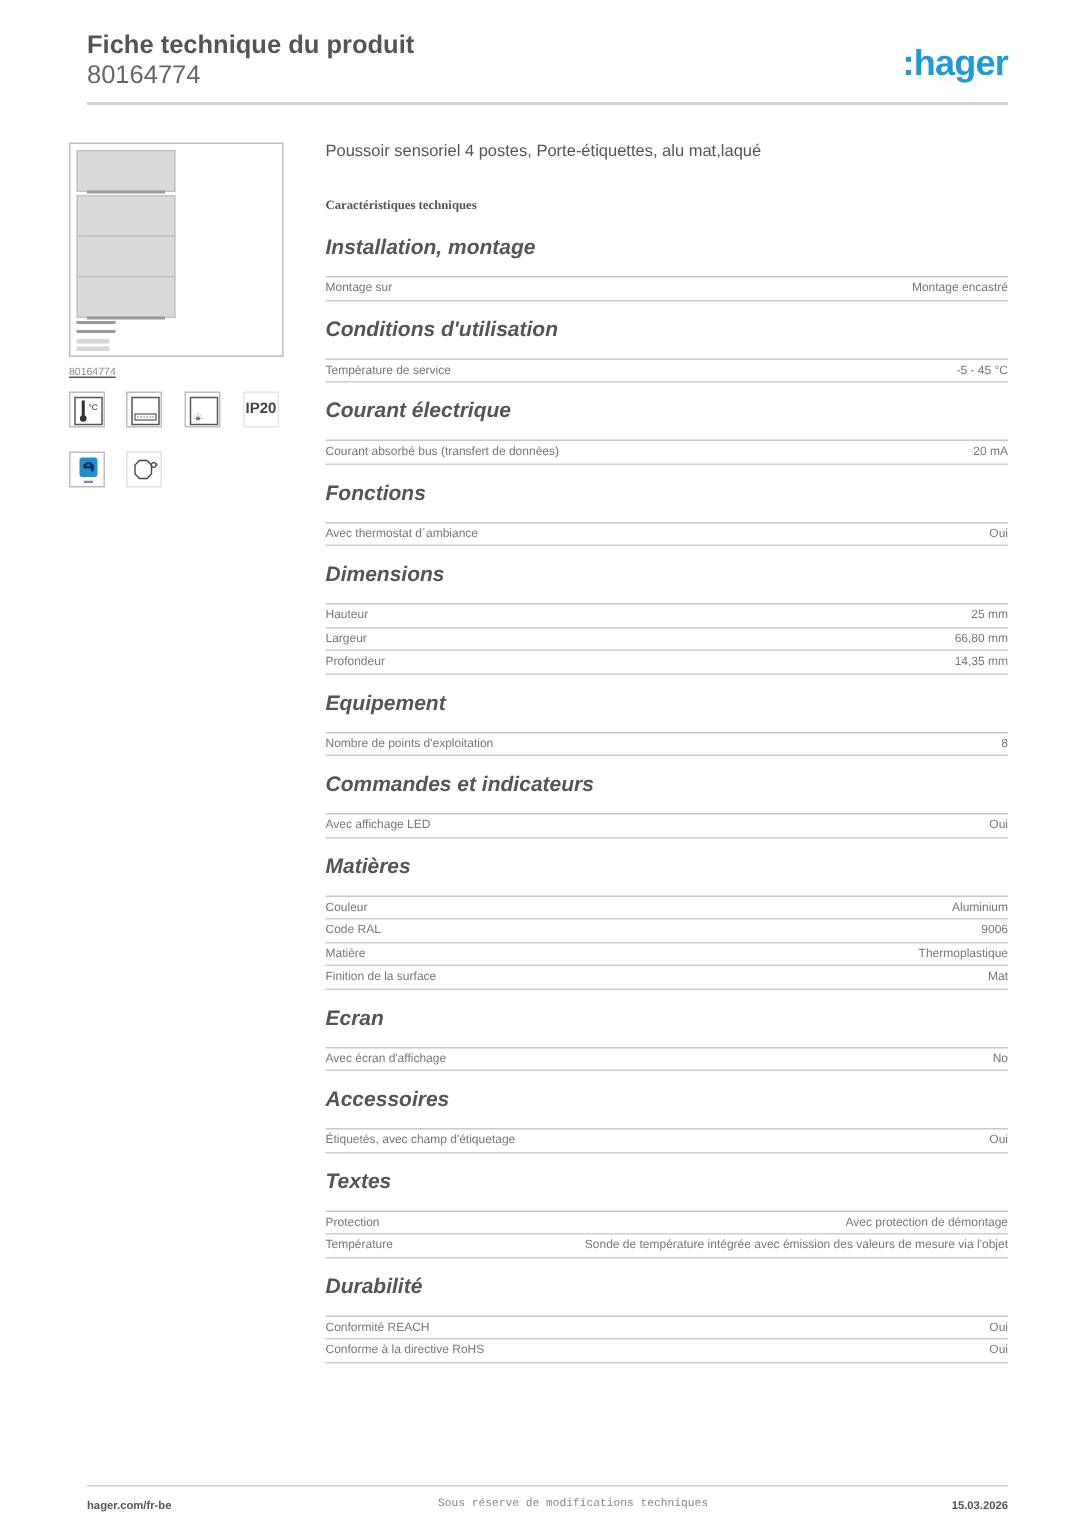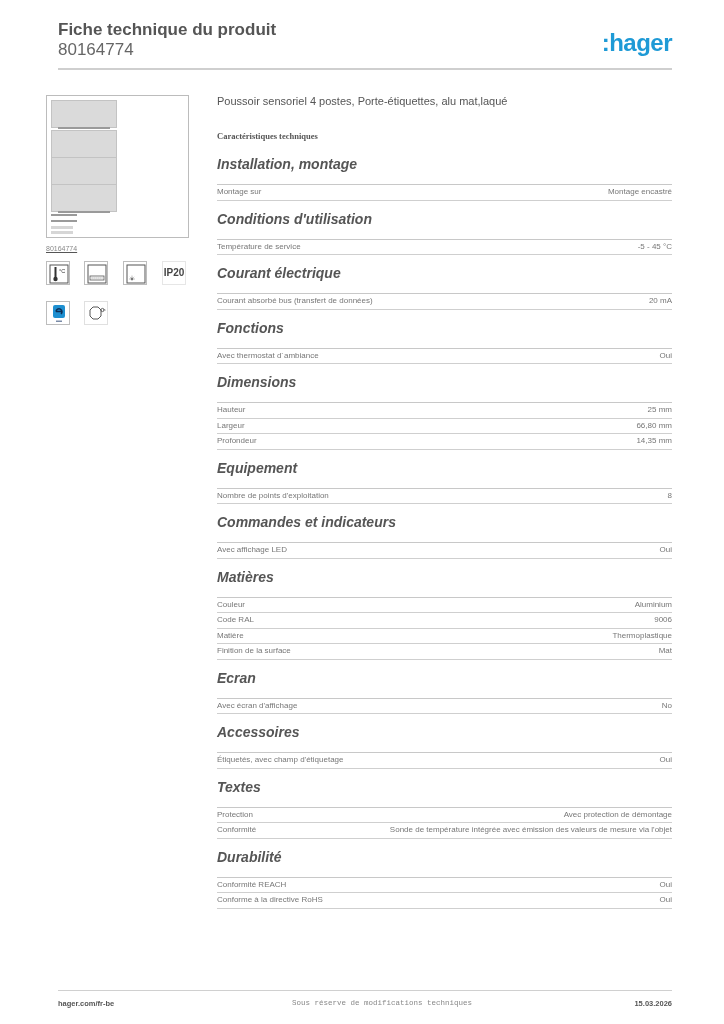--- a/index.html
+++ b/index.html
@@ -212,21 +212,21 @@
       </div>
   </div>
 
   <div class="section">
     <div class="sec-title">Textes</div>
     <div class="row">
         <span class="k">Protection</span>
         <span class="v">Avec protection de démontage</span>
       </div>
     <div class="row">
-        <span class="k">Conformité</span>
+        <span class="k">Température</span>
         <span class="v">Sonde de température intégrée avec émission des valeurs de mesure via l'objet</span>
       </div>
   </div>
 
   <div class="section">
     <div class="sec-title">Durabilité</div>
     <div class="row">
         <span class="k">Conformité REACH</span>
         <span class="v">Oui</span>
       </div>

